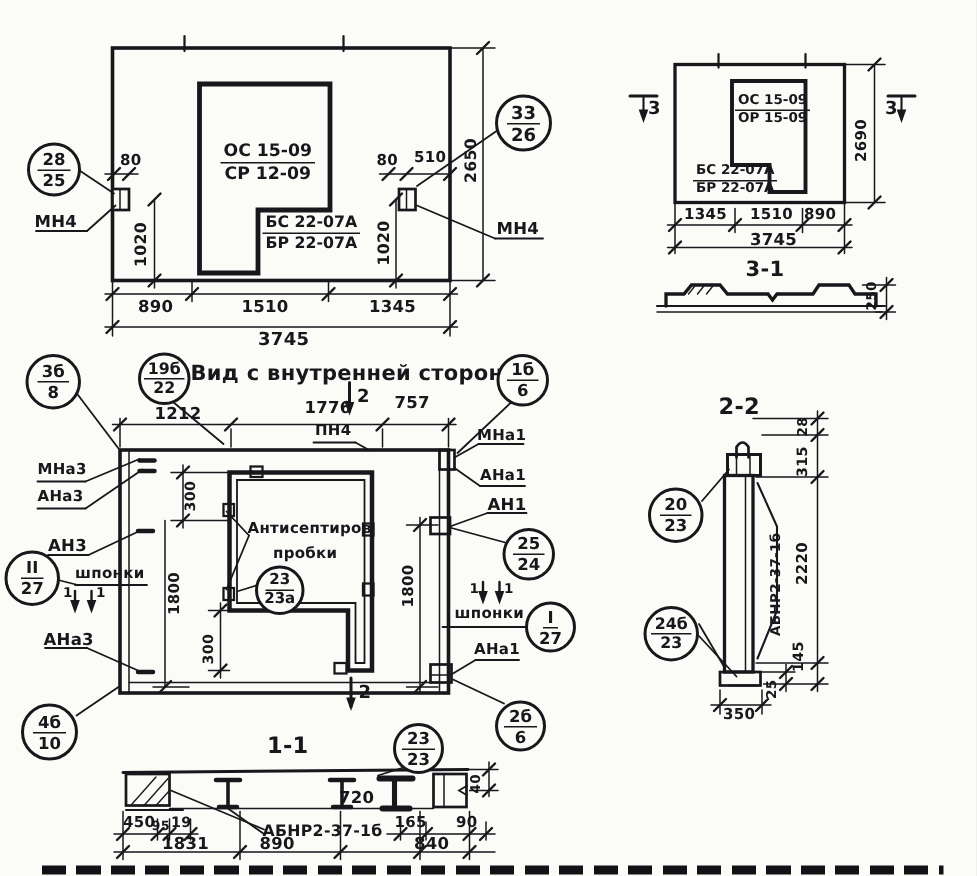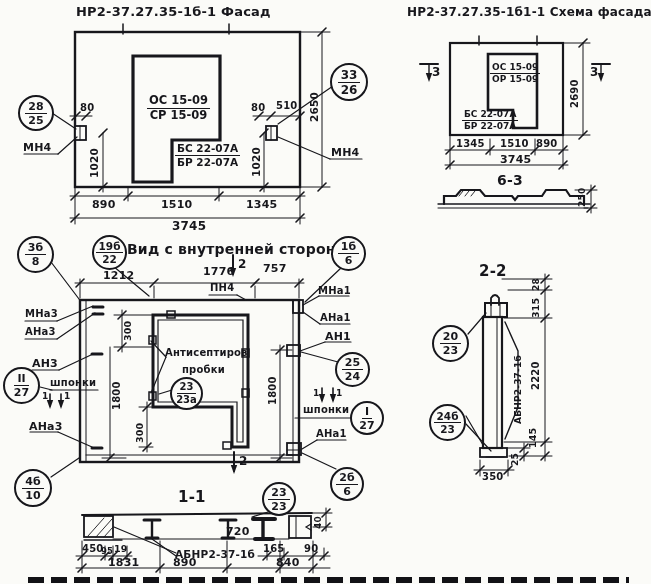--- a/index.html
+++ b/index.html
@@ -321,24 +321,23 @@
           <use href="#tk" x="508" y="470"></use>
     </g>
     <g stroke-width="1.2">
       <line x1="468" y1="334" x2="486" y2="313"></line>
       <line x1="466" y1="416" x2="483" y2="445"></line>
           <line x1="466" y1="424" x2="491" y2="451"></line>
     </g>
   </g>
 </svg>
 
-<span class="t" style="left:76px;top:5px;font-size:13px">НР2-37.27.35-1б-1 Фасад</span>
 <div class="frac" style="left:147px;top:94px;font-size:11.5px">
   <div class="fn">ОС 15-09</div>
-  <div>СР 15-09</div>
+  <div>СР 12-09</div>
 </div>
 <div class="frac" style="left:175px;top:142px;font-size:10.5px">
   <div class="fn">БС 22-07А</div>
   <div>БР 22-07А</div>
 </div>
 <div class="callout" style="left:18px;top:95px;width:36px;height:36px;font-size:11px">
   <span class="cn">28</span>
   <span class="cd">25</span>
 </div>
 <div class="callout" style="left:330px;top:63px;width:38px;height:38px;font-size:12px">
@@ -351,37 +350,36 @@
 <span class="t v" style="left:89px;top:178px;font-size:10.5px">1020</span>
 <span class="t" style="left:251px;top:103px;font-size:10px">80</span>
 <span class="t" style="left:276px;top:101px;font-size:10px">510</span>
 <span class="t v" style="left:251px;top:177px;font-size:10.5px">1020</span>
 <span class="t v" style="left:309px;top:122px;font-size:10.5px">2650</span>
 <span class="t" style="left:92px;top:199px;font-size:11px">890</span>
 <span class="t" style="left:161px;top:199px;font-size:11px">1510</span>
 <span class="t" style="left:246px;top:199px;font-size:11px">1345</span>
 <span class="t" style="left:172px;top:220px;font-size:12px">3745</span>
 
-<span class="t" style="left:407px;top:6px;font-size:12px">НР2-37.27.35-1б1-1 Схема фасада</span>
 <span class="t" style="left:432px;top:66px;font-size:12px">3</span>
 <span class="t" style="left:590px;top:66px;font-size:12px">3</span>
 <div class="frac" style="left:490px;top:62px;font-size:9px">
   <div class="fn">ОС 15-09</div>
   <div>ОР 15-09</div>
 </div>
 <div class="frac" style="left:462px;top:109px;font-size:9px">
   <div class="fn">БС 22-07А</div>
   <div>БР 22-07А</div>
 </div>
 <span class="t v" style="left:570px;top:108px;font-size:10px">2690</span>
 <span class="t" style="left:456px;top:139px;font-size:10px">1345</span>
 <span class="t" style="left:500px;top:139px;font-size:10px">1510</span>
 <span class="t" style="left:536px;top:139px;font-size:10px">890</span>
 <span class="t" style="left:500px;top:154px;font-size:11px">3745</span>
-<span class="t" style="left:497px;top:173px;font-size:14px">6-3</span>
+<span class="t" style="left:497px;top:173px;font-size:14px">3-1</span>
 <span class="t v" style="left:578px;top:207px;font-size:9px">250</span>
 
 <span class="t" style="left:127px;top:242px;font-size:14px">Вид с внутренней стороны</span>
 <div class="callout" style="left:17px;top:236px;width:37px;height:37px;font-size:11px">
   <span class="cn">3б</span>
   <span class="cd">8</span>
 </div>
 <div class="callout" style="left:92px;top:235px;width:35px;height:35px;font-size:10.5px">
   <span class="cn">19б</span>
   <span class="cd">22</span>

